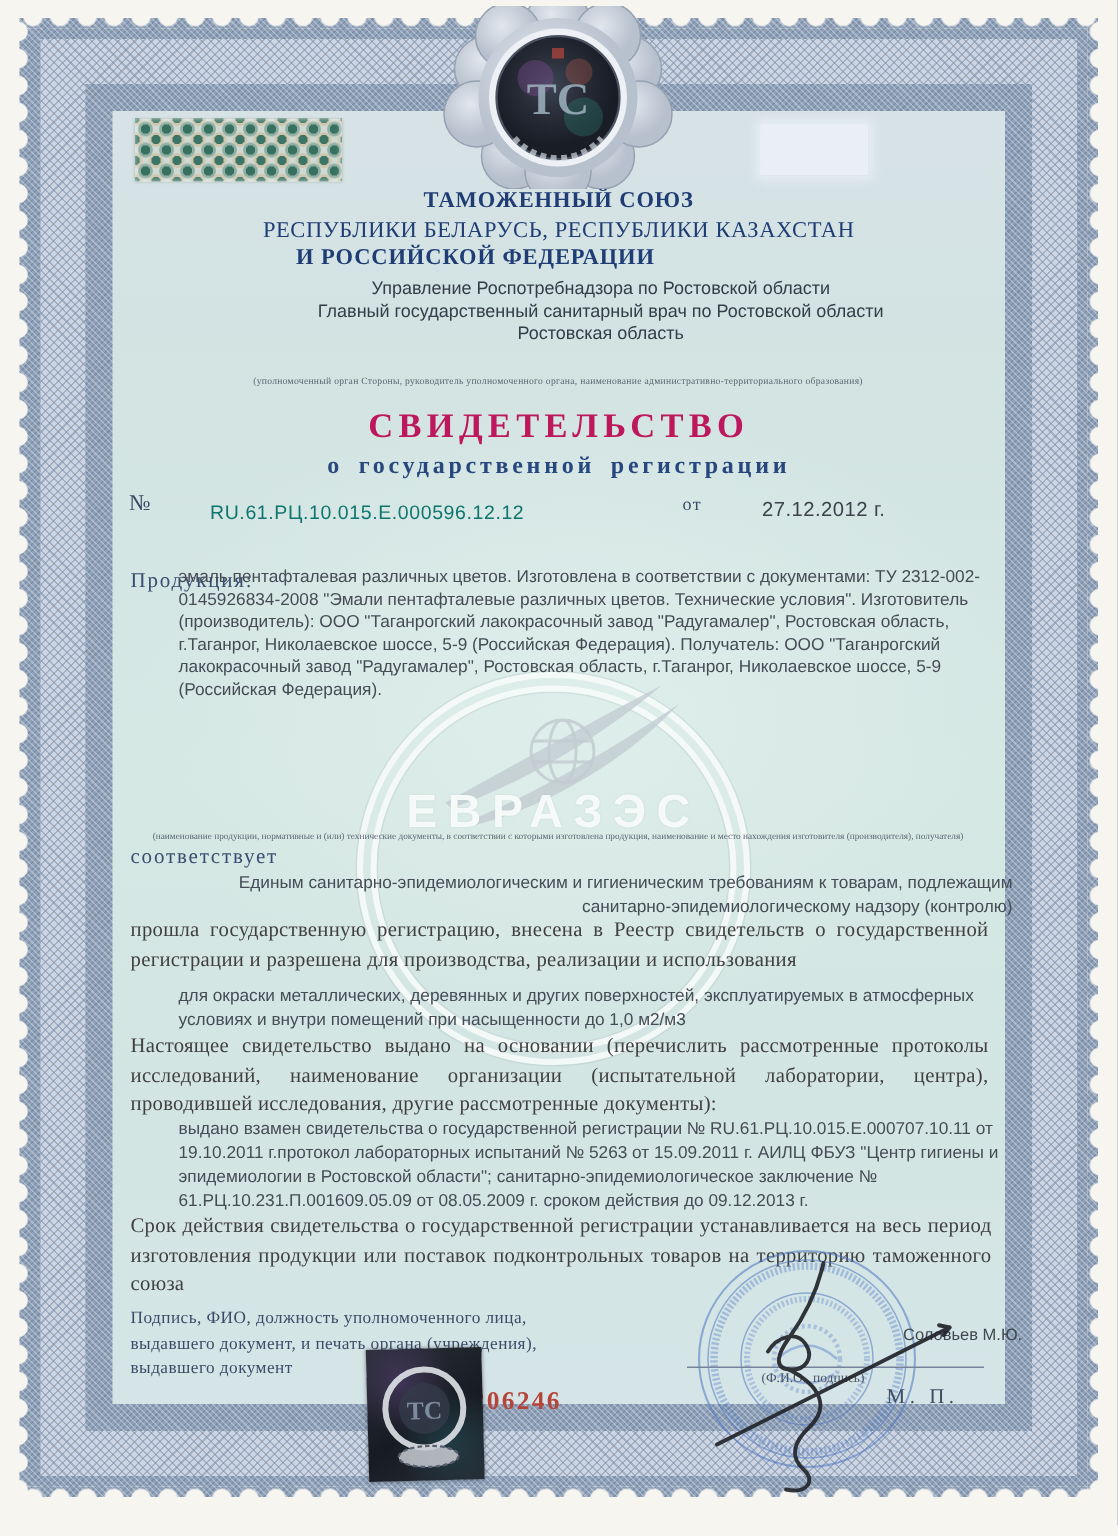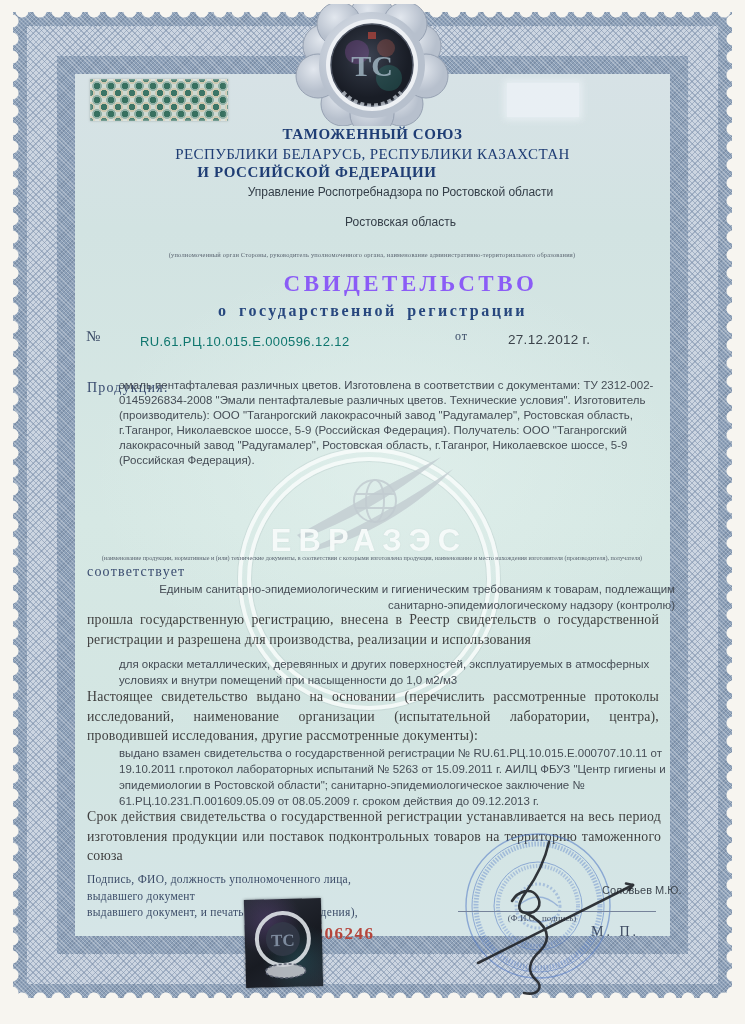--- a/index.html
+++ b/index.html
@@ -37,21 +37,21 @@
   .ctr{text-align:center;}
   .serif{font-family:"Liberation Serif","DejaVu Serif",serif;}
   .sans{font-family:"Liberation Sans","DejaVu Sans",sans-serif;padding-left:28px;}
   .u1{left:75px;top:126px;width:595px;font-size:15px;font-weight:bold;color:#1f3d74;letter-spacing:.6px;}
   .u2{left:75px;top:146px;width:595px;font-size:15px;font-weight:normal;color:#1f3d74;letter-spacing:.4px;}
   .u3{left:75px;top:164px;width:484px;font-size:15px;font-weight:bold;color:#1f3d74;letter-spacing:.6px;}
   .a1{left:75px;top:185px;width:595px;font-size:12px;color:#333d47;}
   .a2{left:75px;top:200px;width:595px;font-size:12px;color:#333d47;}
   .a3{left:75px;top:215px;width:595px;font-size:12px;color:#333d47;}
   .noteline{left:62px;top:251px;width:620px;font-size:6.4px;color:#5a6470;letter-spacing:.2px;}
-  .title-main{left:75px;top:271px;width:671px;font-size:23px;font-weight:bold;color:#8b5cf6;letter-spacing:3.5px;}
+  .title-main{left:75px;top:271px;width:595px;font-size:23px;font-weight:bold;color:#be185d;letter-spacing:3.5px;}
   .title-sub{left:75px;top:302px;width:595px;font-size:16px;font-weight:bold;color:#27477e;letter-spacing:2.5px;word-spacing:4px;}
   .no-sym{left:86px;top:328px;font-size:15px;color:#3a4a66;}
   .no-val{left:112px;top:334px;font-size:13px;color:#0f766e;letter-spacing:.4px;}
   .ot-sym{left:455px;top:329px;font-size:12px;color:#3a4a66;letter-spacing:1px;}
   .ot-val{left:480px;top:332px;font-size:13.5px;color:#3c434b;letter-spacing:.3px;}
   .lead{font-size:14px;color:#3a4c70;letter-spacing:1.2px;}
   .prod-label{left:87px;top:360px;margin-top:20px;}
   .prod-desc{left:91px;top:378px;width:562px;font-size:11.5px;line-height:15px;color:#454c55;}
   .note2{left:62px;top:554px;width:620px;font-size:6.2px;color:#5a6470;}
   .conf-label{left:87px;top:564px;}
@@ -167,20 +167,21 @@
     <path d="M56,88 A38,38 0 0,0 114,88" fill="none" stroke="#cfd5de" stroke-width="4" stroke-dasharray="4 3" opacity="0.7"></path>
   </svg>
 
   <div class="holo-strip"></div>
   <div class="light-patch"></div>
 
   <div class="abs ctr serif u1">ТАМОЖЕННЫЙ СОЮЗ</div>
   <div class="abs ctr serif u2">РЕСПУБЛИКИ БЕЛАРУСЬ, РЕСПУБЛИКИ КАЗАХСТАН</div>
   <div class="abs ctr serif u3">И РОССИЙСКОЙ ФЕДЕРАЦИИ</div>
   <div class="abs ctr sans a1">Управление Роспотребнадзора по Ростовской области</div>
+  <div class="abs ctr sans a2">Главный государственный санитарный врач по Ростовской области</div>
   <div class="abs ctr sans a3">Ростовская область</div>
   <div class="abs ctr serif noteline">(уполномоченный орган Стороны, руководитель уполномоченного органа, наименование административно-территориального образования)</div>
 
   <div class="abs ctr serif title-main">СВИДЕТЕЛЬСТВО</div>
   <div class="abs ctr serif title-sub">о государственной регистрации</div>
 
   <div class="abs serif no-sym">№</div>
   <div class="abs sans no-val">RU.61.РЦ.10.015.Е.000596.12.12</div>
   <div class="abs serif ot-sym">от</div>
   <div class="abs sans ot-val">27.12.2012 г.</div>
@@ -195,22 +196,22 @@
   <div class="abs serif para reg-st">прошла государственную регистрацию, внесена в Реестр свидетельств о государственной регистрации и разрешена для производства, реализации и использования</div>
   <div class="abs sans usage">для окраски металлических, деревянных и других поверхностей, эксплуатируемых в атмосферных условиях и внутри помещений при насыщенности до 1,0 м2/м3</div>
 
   <div class="abs serif para basis-lead">Настоящее свидетельство выдано на основании (перечислить рассмотренные протоколы исследований, наименование организации (испытательной лаборатории, центра), проводившей исследования, другие рассмотренные документы):</div>
   <div class="abs sans basis-text">выдано взамен свидетельства о государственной регистрации № RU.61.РЦ.10.015.Е.000707.10.11 от 19.10.2011 г.протокол лабораторных испытаний № 5263 от 15.09.2011 г. АИЛЦ ФБУЗ "Центр гигиены и эпидемиологии в Ростовской области"; санитарно-эпидемиологическое заключение № 61.РЦ.10.231.П.001609.05.09 от 08.05.2009 г. сроком действия до 09.12.2013 г.</div>
 
   <div class="abs serif para validity">Срок действия свидетельства о государственной регистрации устанавливается на весь период изготовления продукции или поставок подконтрольных товаров на территорию таможенного союза</div>
 
   <div class="abs serif cap">
     <div>Подпись, ФИО, должность уполномоченного лица,</div>
+    <div>выдавшего документ, и печать органа (учреждения),</div>
     <div>выдавшего документ</div>
-    <div>выдавшего документ, и печать органа (учреждения),</div>
   </div>
 
   <div class="sticker">
     <svg width="77" height="88" viewBox="0 0 77 88">
       <circle cx="38" cy="40" r="26" fill="none" stroke="#dfe3e8" stroke-width="4" opacity="0.9"></circle>
       <circle cx="38" cy="40" r="17" fill="#343b4a" opacity="0.8"></circle>
       <text x="38" y="47" text-anchor="middle" font-family="Liberation Serif, DejaVu Serif, serif" font-size="17" font-weight="bold" fill="#8795a8" opacity="0.9">ТС</text>
       <ellipse cx="40" cy="72" rx="20" ry="7" fill="#c9ccd2" opacity="0.85"></ellipse>
       <ellipse cx="40" cy="72" rx="20" ry="7" fill="none" stroke="#5a6070" stroke-width="1.5" stroke-dasharray="3 2"></ellipse>
     </svg>

